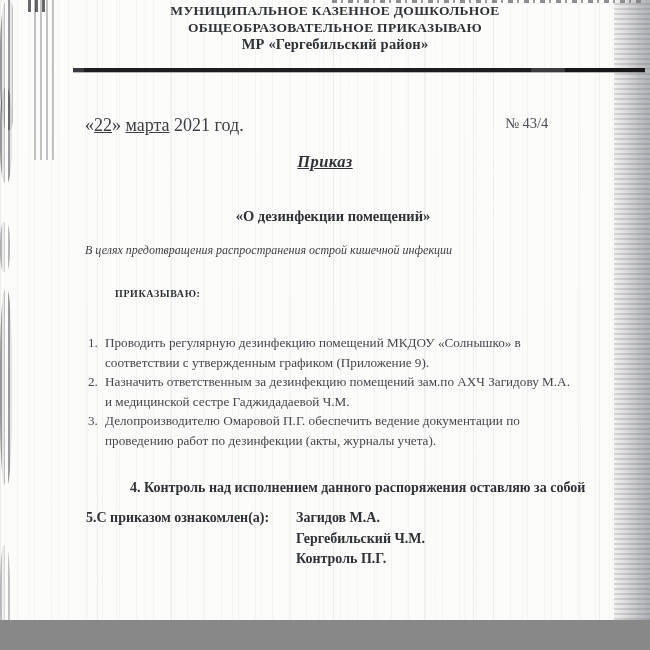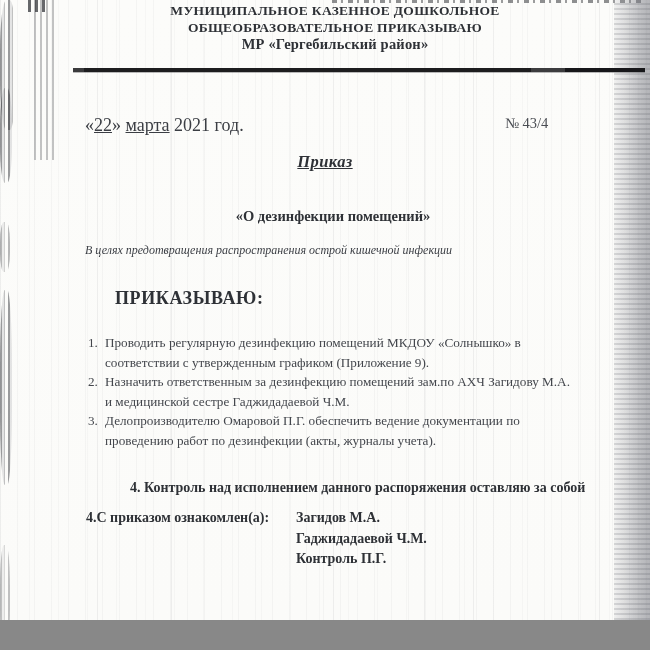--- a/index.html
+++ b/index.html
@@ -23,21 +23,21 @@
     box-shadow:0 1px 0 rgba(60,60,62,.35);}
   
   .date-line{left:85px;top:115px;font-size:18px;}
   .order-number{left:505px;top:115px;font-size:14.5px;color:#4a4d53;}
   
   .order-title{left:0;top:152px;width:650px;text-align:center;
     font-size:16.5px;font-weight:bold;font-style:italic;text-decoration:underline;color:#2e3136;letter-spacing:.4px;}
   .order-subject{left:0;top:208px;width:650px;text-align:center;
     font-size:14.5px;font-weight:bold;color:#2e3136;padding-left:8px;}
   .order-preamble{left:85px;top:243px;width:500px;font-size:12px;font-style:italic;color:#3b3e44;}
-  .order-verb{left:115px;top:288px;font-size:18px;font-weight:bold;letter-spacing:.6px;color:#2e3136;}
+  .order-verb{left:115px;top:288px;font-size:10px;font-weight:bold;letter-spacing:.6px;color:#2e3136;}
   
   .order-list{left:88px;top:333px;width:492px;font-size:13.2px;line-height:19.5px;color:#43464c;}
   .order-item{display:flex;}
   .item-num{width:17px;flex:0 0 17px;}
   .item-body{flex:1;}
   
   .control-clause{left:82px;top:480px;width:525px;font-size:14px;font-weight:bold;color:#2e3136;margin-left:48px;}
   .ack-label{left:86px;top:510px;font-size:14px;font-weight:bold;color:#2e3136;}
   .signatory{left:296px;font-size:14px;font-weight:bold;color:#2e3136;}
   .sig-0{top:510px;} .sig-1{top:531px;} .sig-2{top:551px;}
@@ -109,23 +109,23 @@
       <div class="item-num">2.</div>
       <div class="item-body">Назначить ответственным за дезинфекцию помещений зам.по АХЧ Загидову М.А. и медицинской сестре Гаджидадаевой Ч.М.</div>
     </div>
     <div class="order-item">
       <div class="item-num">3.</div>
       <div class="item-body">Делопроизводителю Омаровой П.Г. обеспечить ведение документации по проведению работ по дезинфекции (акты, журналы учета).</div>
     </div>
   </div>
 
   <div class="abs control-clause">4. Контроль над исполнением данного распоряжения оставляю за  собой</div>
-  <div class="abs ack-label">4.С приказом ознакомлен(а):</div>
+  <div class="abs ack-label">5.С приказом ознакомлен(а):</div>
   <div class="abs signatory sig-0">Загидов М.А.</div>
-  <div class="abs signatory sig-1">Гаджидадаевой Ч.М.</div>
+  <div class="abs signatory sig-1">Гергебильский Ч.М.</div>
   <div class="abs signatory sig-2">Контроль П.Г.</div>
 
   <svg class="abs stamp" viewBox="0 0 240 240">
     <circle cx="120" cy="120" r="108" fill="none" stroke="#5e6cbb" stroke-width="2.6"></circle>
     <circle cx="120" cy="120" r="96" fill="none" stroke="#6b79c4" stroke-width="8" stroke-dasharray="2.1 2.6" opacity="0.55"></circle>
     <circle cx="120" cy="120" r="82" fill="none" stroke="#6b79c4" stroke-width="7" stroke-dasharray="2 2.7" opacity="0.5"></circle>
     <circle cx="120" cy="120" r="70" fill="none" stroke="#7a86c9" stroke-width="6" stroke-dasharray="1.8 2.9" opacity="0.45"></circle>
   </svg>
 
 </div>

